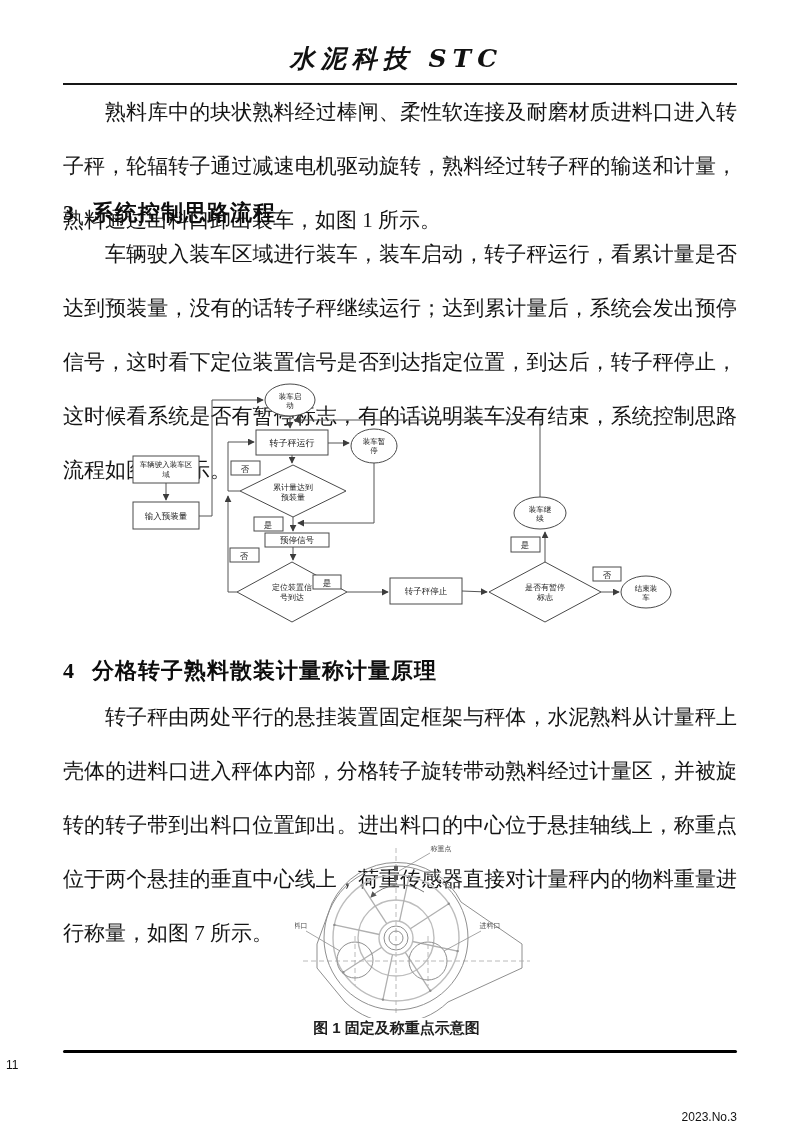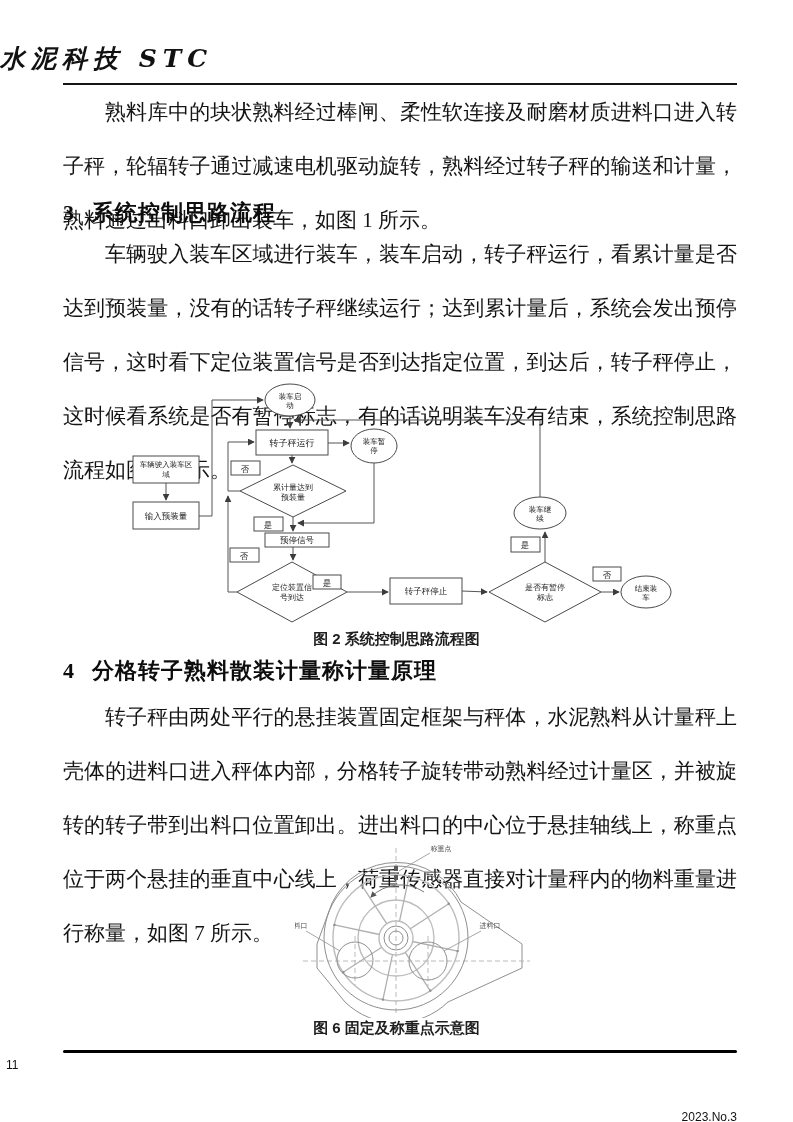--- a/index.html
+++ b/index.html
@@ -1,18 +1,18 @@
 <!DOCTYPE html>
 <html><head>
 <meta charset="utf-8">
 <style>
   html,body{margin:0;padding:0;background:#e8e8e8;}
   .page{position:relative;width:793px;height:1122px;background:#ffffff;margin:0 auto;overflow:hidden;
         font-family:"Liberation Serif",serif;color:#1a1a1a;}
-  .journal-title{position:absolute;top:42px;left:0;width:100%;text-align:left;
+  .journal-title{position:absolute;top:42px;left:0;width:100%;text-align:center;
         font-family:"DejaVu Serif",serif;font-style:italic;font-weight:600;
         font-size:25px;letter-spacing:6px;color:#111;}
   .header-rule{position:absolute;top:83px;left:63px;width:674px;border-top:2px solid #161616;}
   .body-para{position:absolute;left:63px;width:674px;margin:0;font-size:21px;line-height:54px;
         text-align:justify;text-indent:2em;color:#141414;}
   .para1{top:85px;}
   .para2{top:227px;}
   .para3{top:690px;}
   .section-heading{position:absolute;left:63px;margin:0;font-family:"Liberation Sans",sans-serif;
         font-weight:bold;font-size:22px;color:#0d0d0d;letter-spacing:1px;}
@@ -170,21 +170,20 @@
       <text class="t85" x="607" y="578">否</text>
     </g>
 
     <g>
       <ellipse class="shape" cx="646" cy="592" rx="25" ry="16"></ellipse>
       <text class="t75" x="646" y="591">结束装</text>
       <text class="t75" x="646" y="600">车</text>
     </g>
   </svg>
 
-  <div class="caption caption2">图 2 系统控制思路流程图</div>
 
   <h2 class="section-heading heading4"><span class="sec-num">4</span><span>分格转子熟料散装计量称计量原理</span></h2>
 
   <p class="body-para para3">转子秤由两处平行的悬挂装置固定框架与秤体，水泥熟料从计量秤上壳体的进料口进入秤体内部，分格转子旋转带动熟料经过计量区，并被旋转的转子带到出料口位置卸出。进出料口的中心位于悬挂轴线上，称重点位于两个悬挂的垂直中心线上，荷重传感器直接对计量秤内的物料重量进行称量，如图 7 所示。</p>
 
   <svg class="fig3" width="245" height="178" viewBox="295 840 245 178">
 
     <path class="thin" d="M332,903 A72,72 0 0 1 461,902 L522,944 L522,968 L448,1002 A74,74 0 0 1 345,1002 L317,968 L317,944 Z"></path>
 
     <path class="dash" d="M396,848 L396,1016"></path>
@@ -238,19 +237,19 @@
     <line x1="430" y1="853" x2="399" y2="871" stroke="#8f8f8f" stroke-width="0.8"></line>
     <text x="441" y="851">称重点</text>
 
     <line x1="306" y1="931" x2="340" y2="951" stroke="#8f8f8f" stroke-width="0.8"></line>
     <text x="297" y="928">出料口</text>
 
     <line x1="481" y1="931" x2="444" y2="951" stroke="#8f8f8f" stroke-width="0.8"></line>
     <text x="490" y="928">进料口</text>
   </svg>
 
-  <div class="caption caption3">图 6 固定及称重点示意图</div>
+  <div class="caption caption3">图 1 固定及称重点示意图</div>
 
   <div class="footer-rule"></div>
   <div class="page-number">11</div>
   <div class="issue">2023.No.3</div>
 
 </div>
 
 </body></html>

